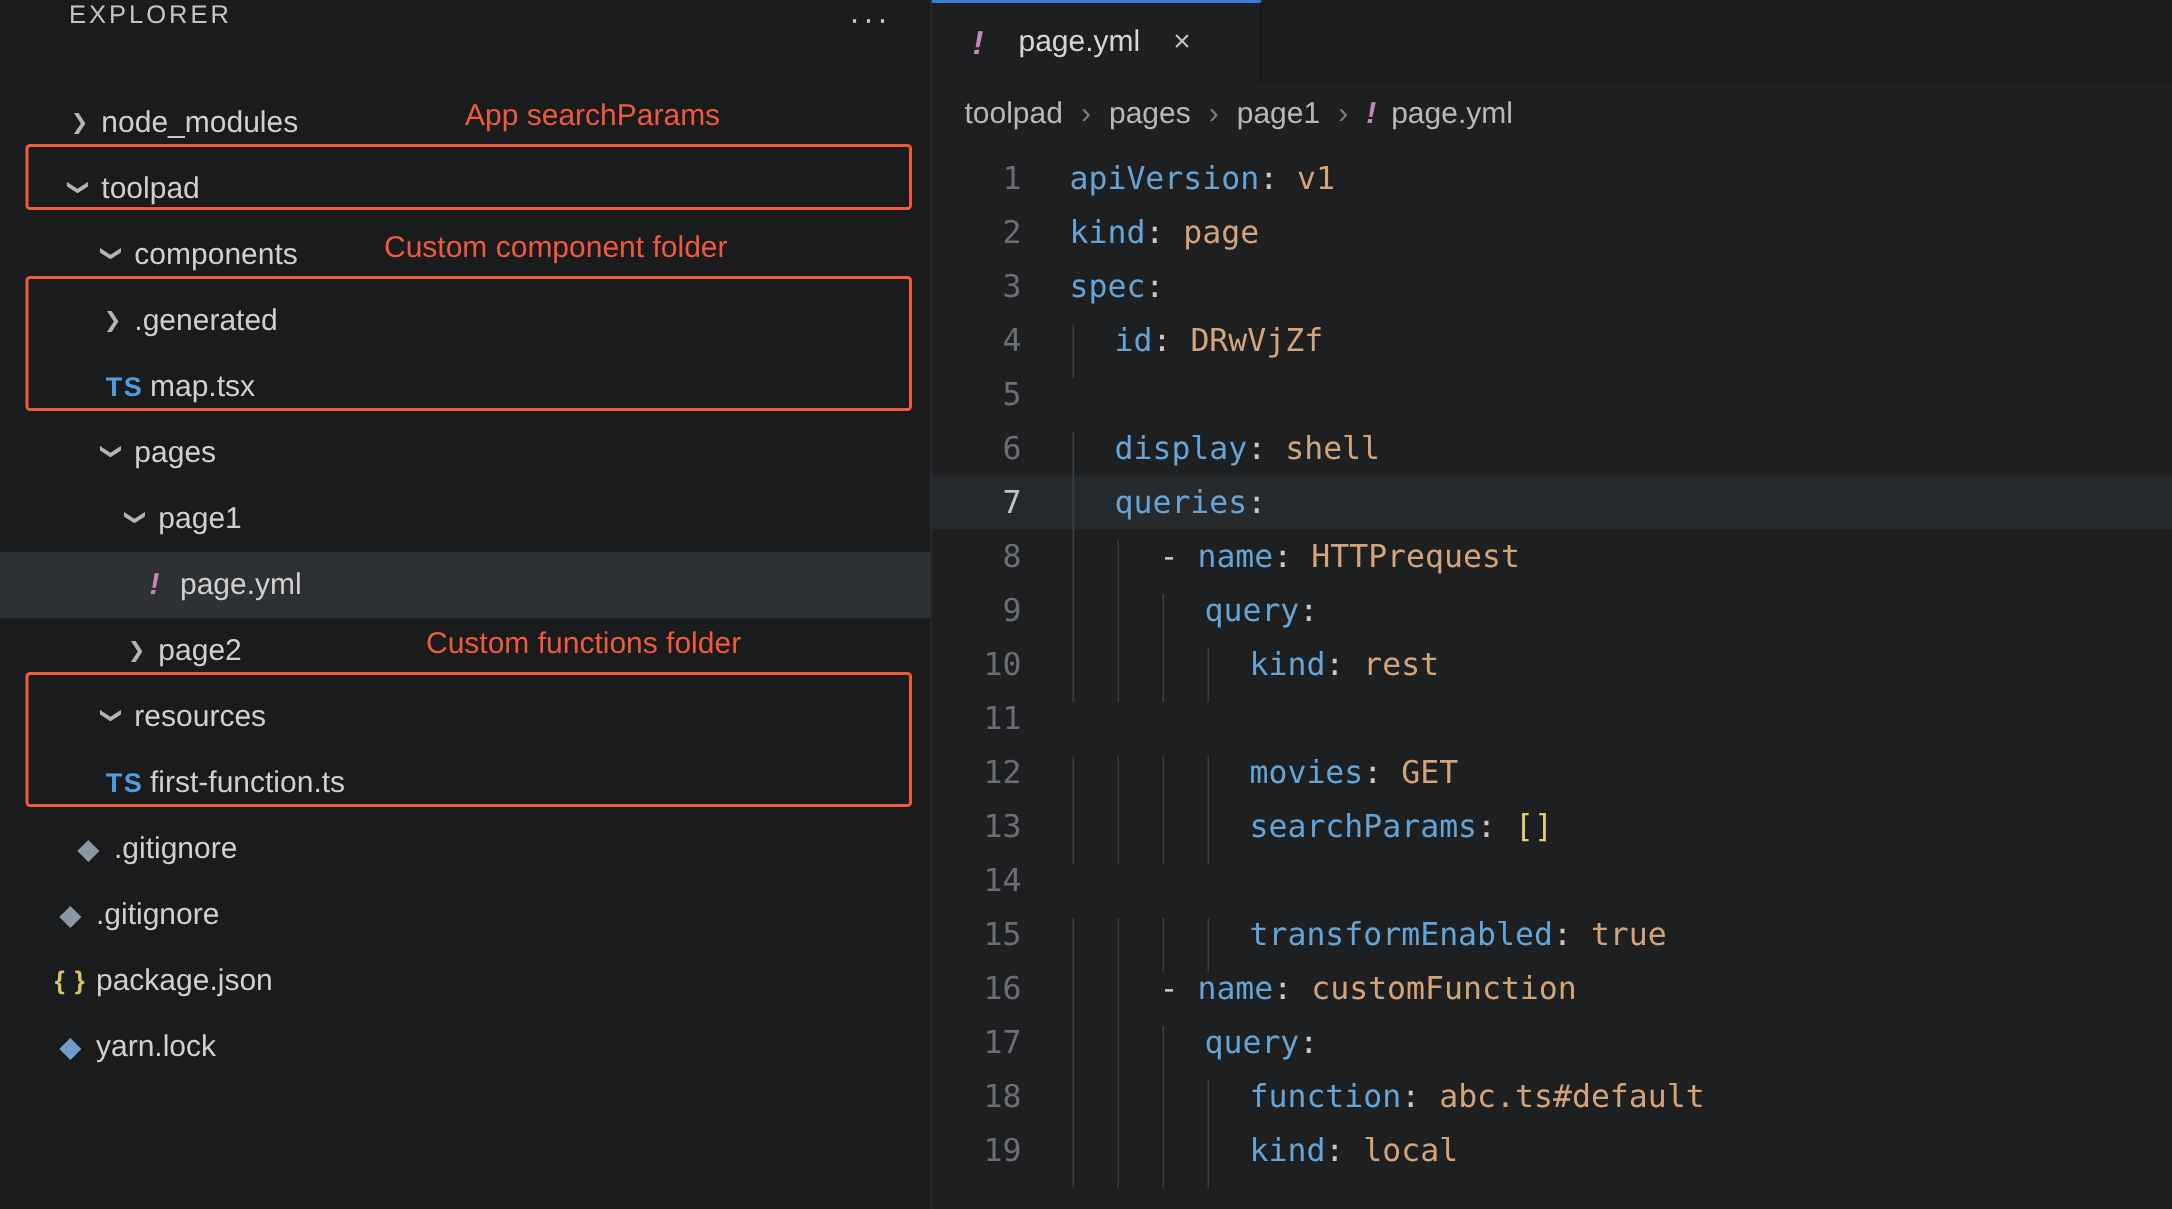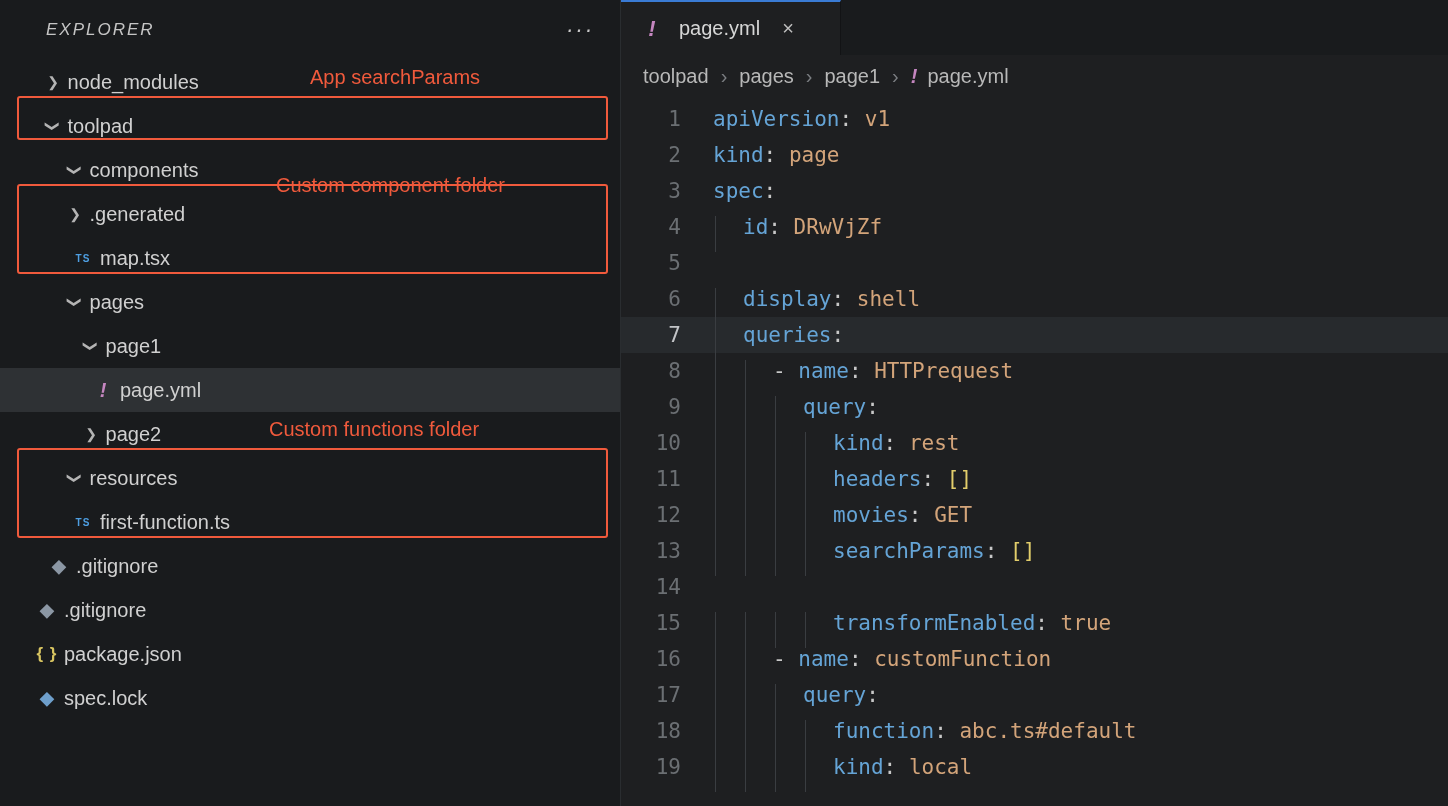--- a/index.html
+++ b/index.html
@@ -28,22 +28,22 @@
   html,body{width:1448px;height:806px;overflow:hidden;font-family:-apple-system,BlinkMacSystemFont,"Segoe UI",sans-serif;}
   body{background:var(--bg-dark);color:var(--txt);display:flex;}
   
   
   .explorer{
     width:621px;height:100%;background:var(--sidebar);
     border-right:1px solid #2a2d30;display:flex;flex-direction:column;
     position:relative;
   }
   .explorer-head{
-    height:60px;display:flex;align-items:center;justify-content:space-between;
-    padding:0 26px 0 46px;font-size:17px;letter-spacing:2px;color:#c5c5c5;font-style:italic;
+    height:60px;display:flex;justify-content:space-between;
+    padding:0 26px 0 46px;font-size:17px;letter-spacing:2px;color:#c5c5c5;
   }
   .dots{color:var(--txt);font-size:22px;letter-spacing:2px;cursor:pointer;}
   
   .project-head{
     height:32px;display:flex;align-items:center;padding-left:16px;
     font-size:17px;font-weight:700;letter-spacing:1px;color:#d6d6d6;
   }
   .project-head .chev{margin-right:8px;}
   
   .tree{flex:1;font-size:20px;position:relative;}
@@ -51,21 +51,21 @@
     height:44px;display:flex;align-items:center;white-space:nowrap;
     color:#cfcfcf;position:relative;cursor:pointer;
   }
   .row.selected{background:#2e3134;}
   
   .chev{display:inline-block;width:18px;text-align:center;color:#b4b4b4;font-size:16px;line-height:1;}
   .chev.down::before{content:"\276F";display:inline-block;transform:rotate(90deg);font-size:14px;}
   .chev.right::before{content:"\276F";font-size:14px;}
   
   .ico{display:inline-flex;width:26px;justify-content:center;margin-right:4px;font-weight:700;font-size:15px;}
-  .ico.ts{color:var(--ts-blue);font-size:10px;letter-spacing:1px;}
+  .ico.ts{color:var(--ts-blue);font-size:18px;letter-spacing:1px;}
   .ico.yml{color:var(--purple);font-size:20px;font-style:italic;font-weight:800;}
   .ico.git{color:var(--git);font-size:18px;}
   .ico.json{color:var(--json-yellow);font-size:17px;letter-spacing:1px;}
   .ico.yarn{color:var(--yarn);font-size:18px;}
   
   .indent{display:inline-block;}
   .label{color:#d0d0d0;}
   
   
   .note-box{
@@ -207,30 +207,30 @@
 
     <div class="row">
       <span class="indent" style="width:34px"></span>
       <span class="ico json">{ }</span>
       <span class="label">package.json</span>
     </div>
 
     <div class="row">
       <span class="indent" style="width:34px"></span>
       <span class="ico yarn">◆</span>
-      <span class="label">spec.lock</span>
+      <span class="label">yarn.lock</span>
     </div>
 
     <div class="note-text" style="top:6px;left:310px;">App searchParams</div>
     <div class="note-box" style="top:36px;height:44px;"></div>
 
-    <div class="note-text" style="top:94px;left:276px;margin-top:20px;">Custom component folder</div>
+    <div class="note-text" style="top:94px;left:256px;">Custom component folder</div>
     <div class="note-box" style="top:124px;height:90px;"></div>
 
-    <div class="note-text" style="top:358px;left:269px;">Custom functions folder</div>
+    <div class="note-text" style="top:358px;left:284px;">Custom functions folder</div>
     <div class="note-box" style="top:388px;height:90px;"></div>
   </div>
 </div>
 
 <div class="editor">
   <div class="tabbar">
     <div class="tab">
       <span class="ico yml">!</span>
       <span>page.yml</span>
       <span class="close">×</span>
@@ -283,21 +283,20 @@
       <div class="line">
         <span class="lineno">9</span>
         <span class="code-txt"><span class="guide"></span><span class="guide"></span><span class="guide"></span><span class="k">query</span><span class="w">:</span></span>
       </div>
       <div class="line">
         <span class="lineno">10</span>
         <span class="code-txt"><span class="guide"></span><span class="guide"></span><span class="guide"></span><span class="guide"></span><span class="k">kind</span><span class="w">: </span><span class="s">rest</span></span>
       </div>
       <div class="line">
         <span class="lineno">11</span>
-        <span class="code-txt"><span class="guide"></span><span class="guide"></span><span class="guide"></span><span class="guide"></span><span class="k">headers</span><span class="w">: </span><span class="y">[]</span></span>
       </div>
       <div class="line">
         <span class="lineno">12</span>
         <span class="code-txt"><span class="guide"></span><span class="guide"></span><span class="guide"></span><span class="guide"></span><span class="k">movies</span><span class="w">: </span><span class="s">GET</span></span>
       </div>
       <div class="line">
         <span class="lineno">13</span>
         <span class="code-txt"><span class="guide"></span><span class="guide"></span><span class="guide"></span><span class="guide"></span><span class="k">searchParams</span><span class="w">: </span><span class="y">[]</span></span>
       </div>
       <div class="line">

